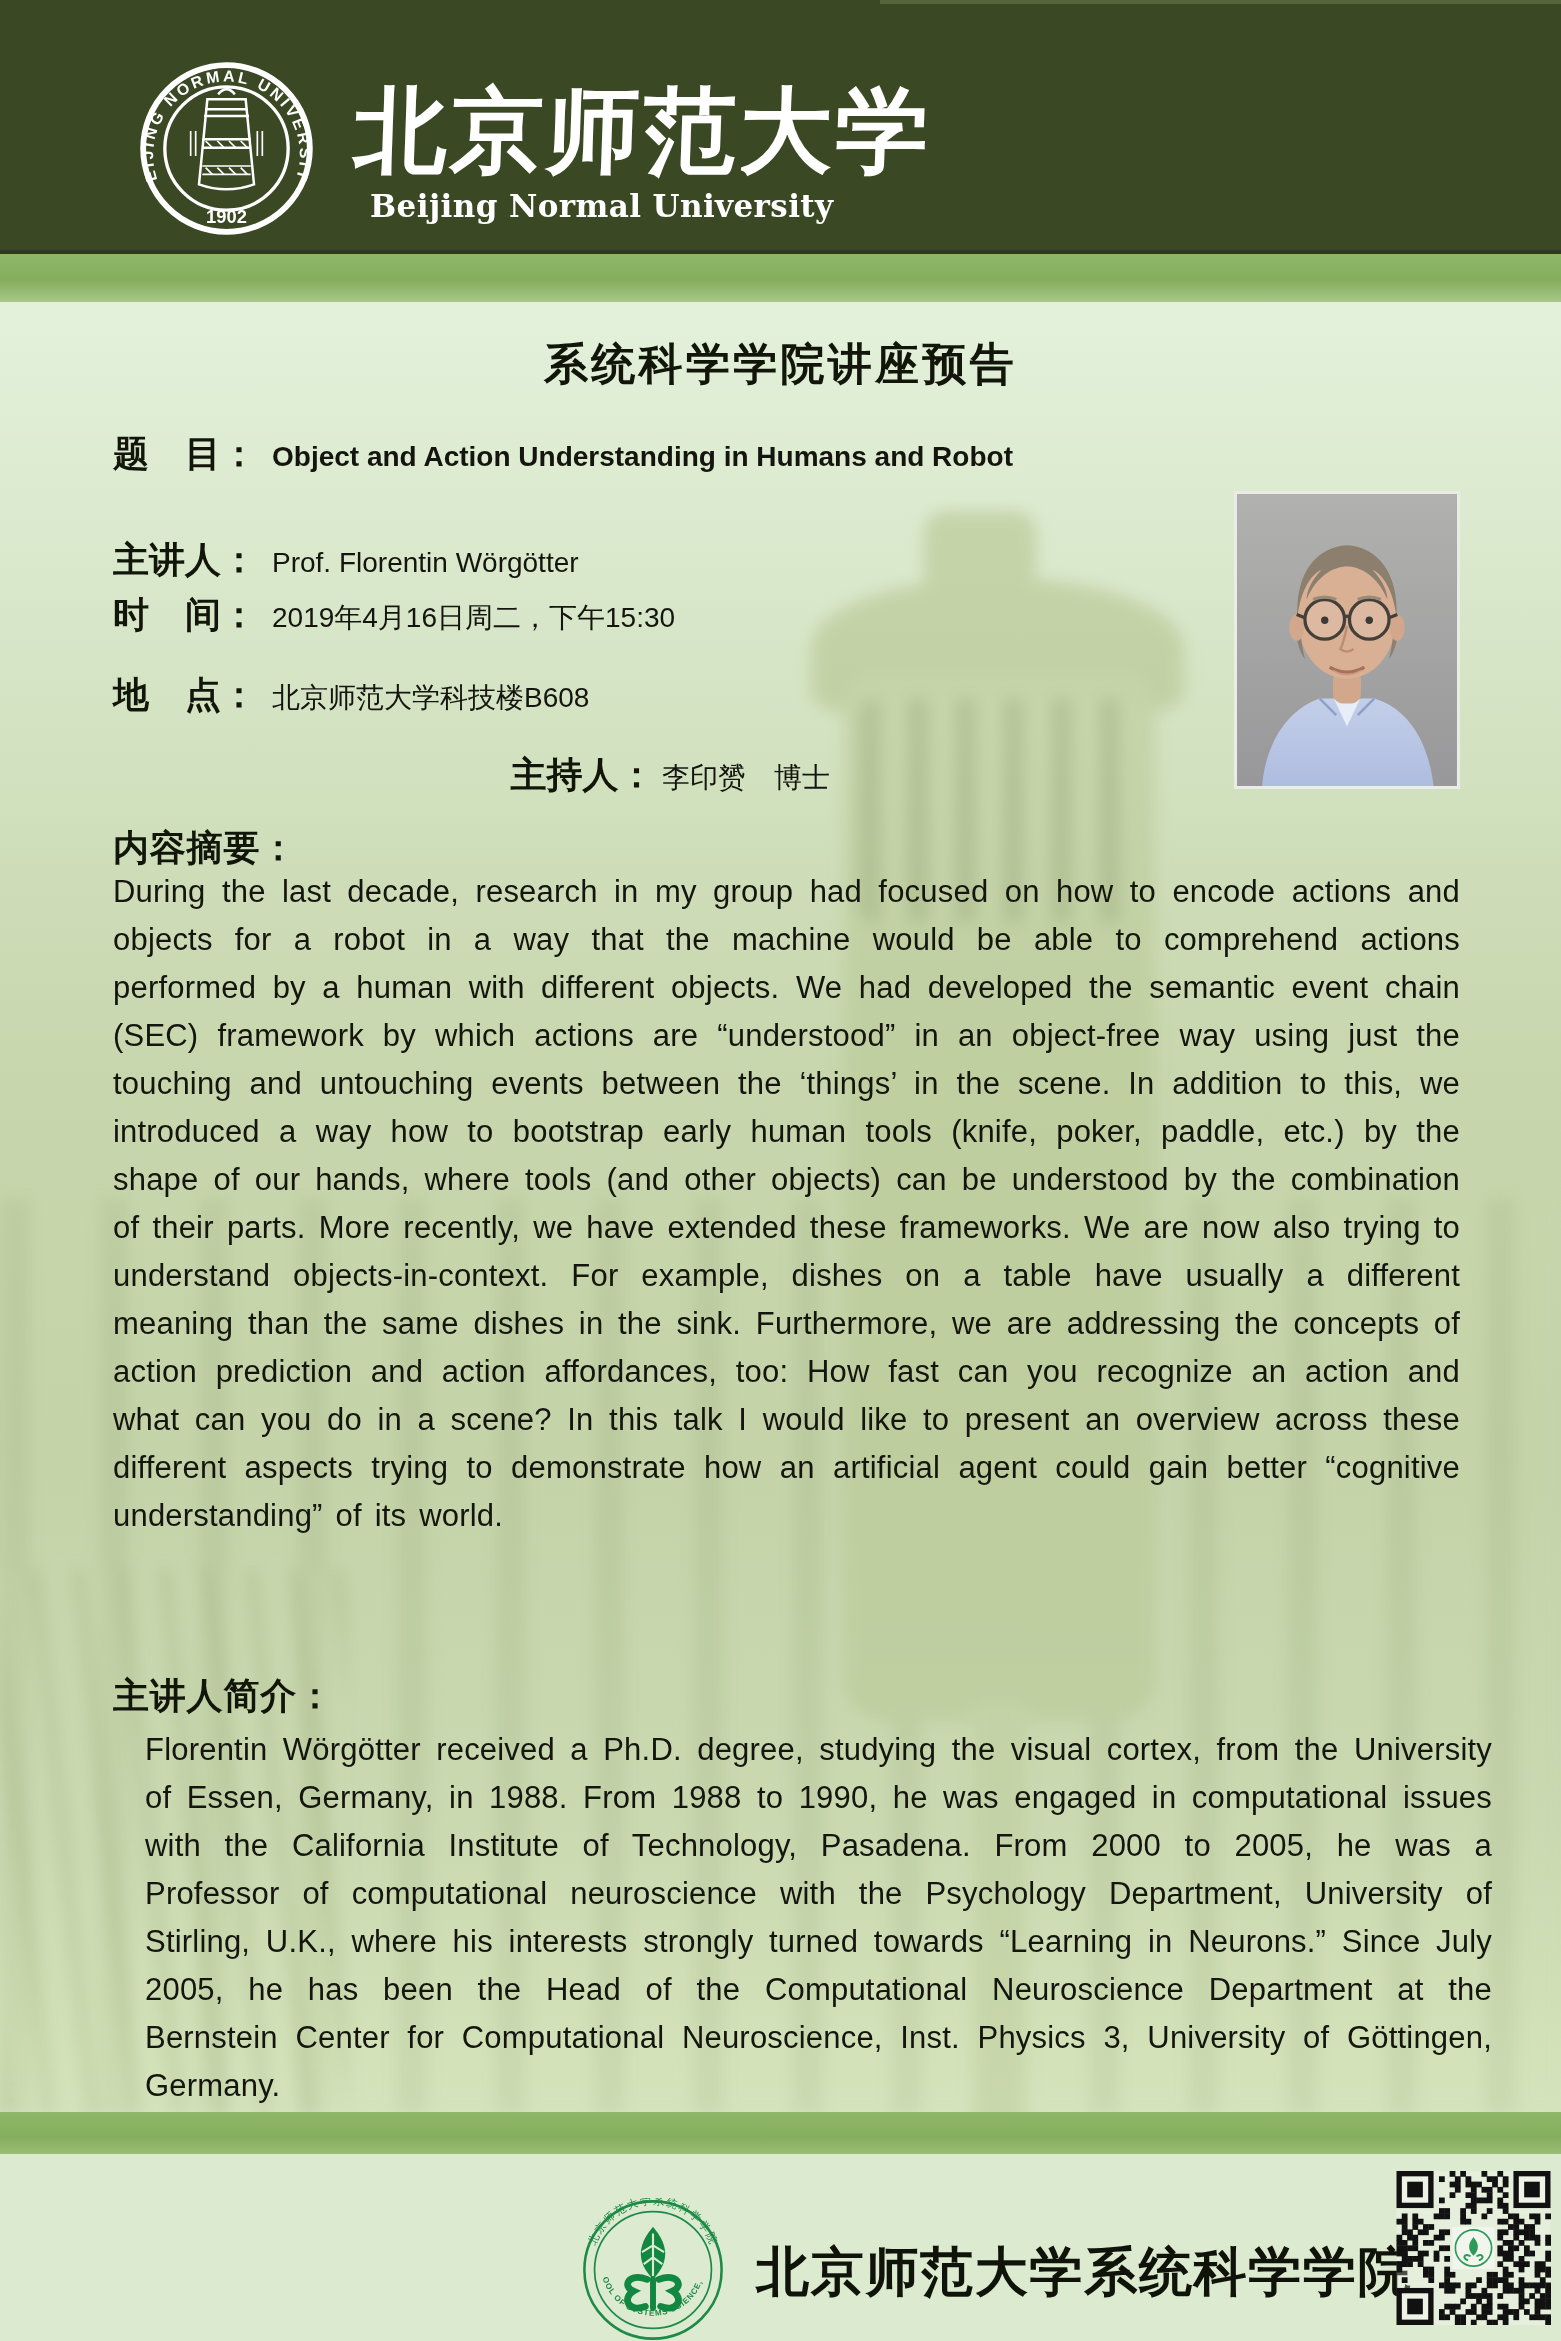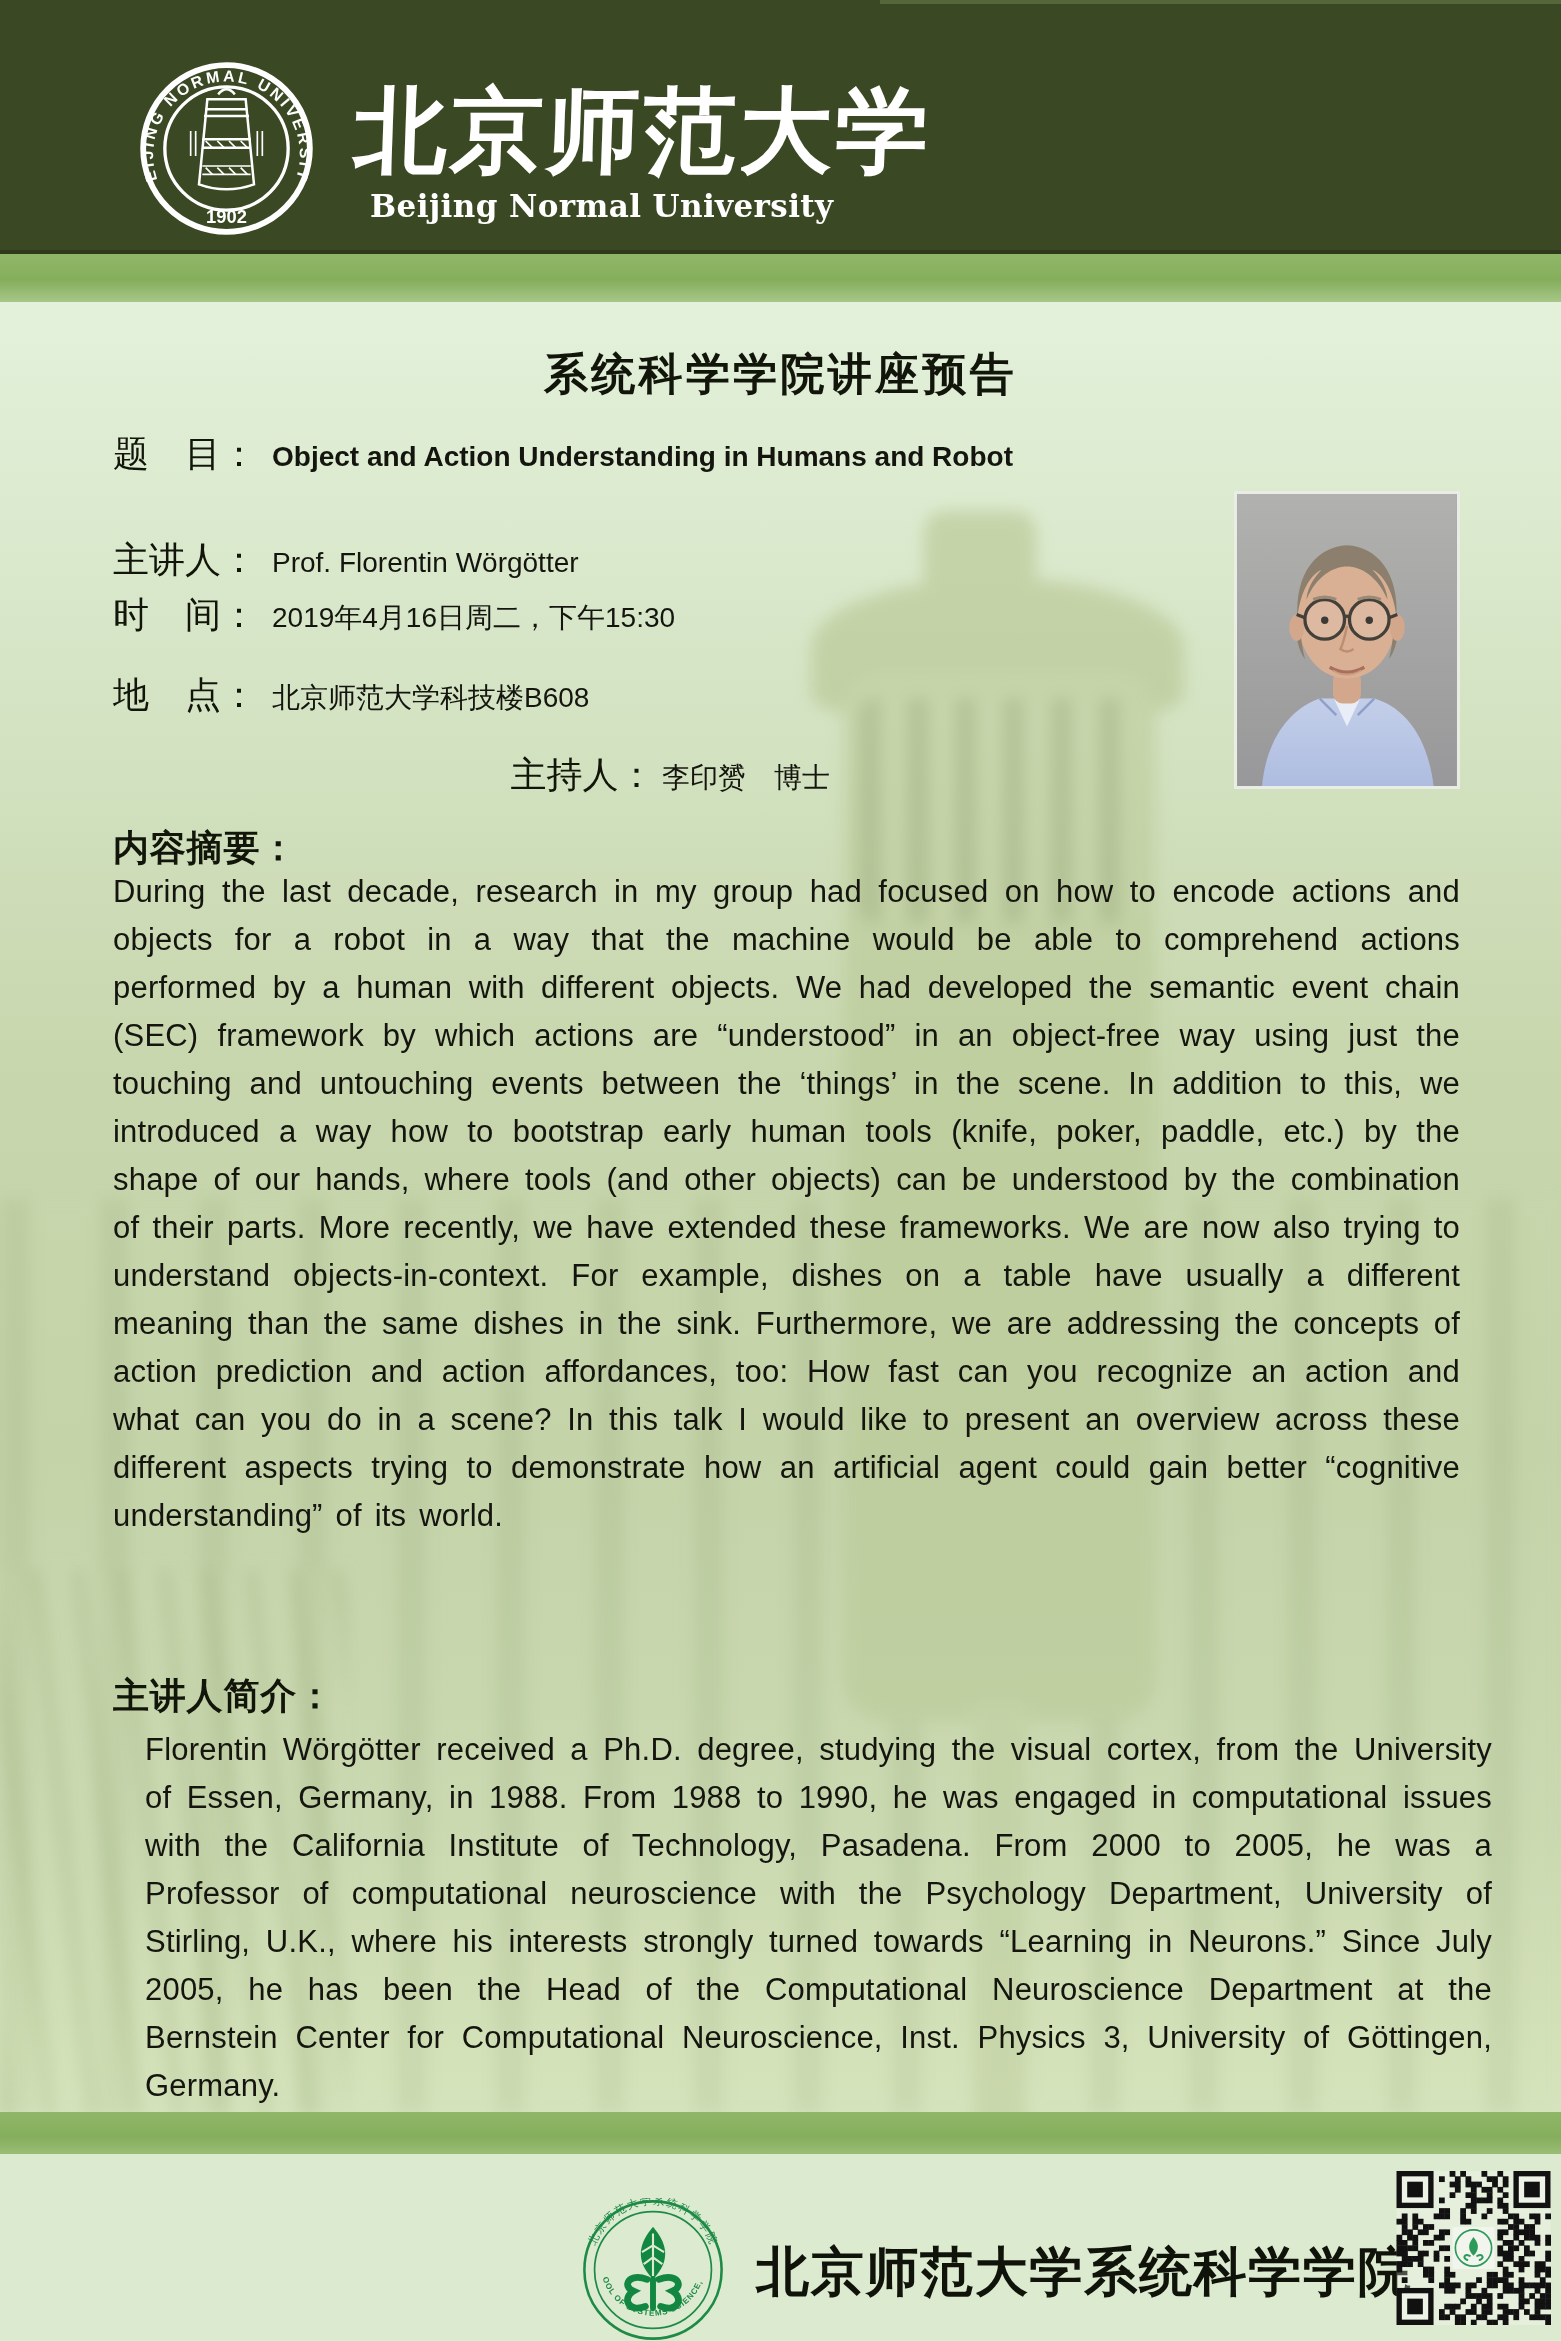--- a/index.html
+++ b/index.html
@@ -36,24 +36,24 @@
     font-size:31px; font-weight:bold; color:#ffffff; letter-spacing:0.4px; white-space:nowrap;
   }
   
   .band-top{position:absolute; left:0; top:254px; width:1561px; height:48px;
     background:linear-gradient(180deg,#8fb768 0%, #85ae5c 55%, #a7c789 100%);}
   .band-bottom{position:absolute; left:0; top:2112px; width:1561px; height:42px;
     background:linear-gradient(180deg,#8fb768 0%, #85ae5c 60%, #9bbd77 100%);}
   
   .page-title{
     position:absolute; left:0; top:335px; width:1561px; text-align:center;
-    font-size:44px; font-weight:bold; color:#121509; letter-spacing:3.3px;margin-top:10px;
+    font-size:44px; font-weight:bold; color:#121509; letter-spacing:3.3px;
   }
   .field-row{position:absolute; left:113px; width:1107px; height:51px; white-space:nowrap;}
-  .field-row .lbl{display:inline-block; width:159px; font-size:36px; font-weight:normal; color:#121509; vertical-align:baseline;}
+  .field-row .lbl{display:inline-block; width:159px; font-size:36px; font-weight:bold; color:#121509; vertical-align:baseline;}
   .field-row .val{font-size:28px; color:#15150f;}
   .field-row.r1{top:430px;} .field-row.r1 .val{font-weight:bold;}
   .field-row.r2{top:536px;}
   .field-row.r3{top:591px;}
   .field-row.r4{top:671px;}
   .field-row.r5{top:751px;text-align:center;}
   .sec-heading{position:absolute; left:113px; font-size:36px; font-weight:bold; color:#121509; letter-spacing:0.8px;}
   .abstract-heading{top:824px;}
   .bio-heading{top:1672px;}
   .body-text{

